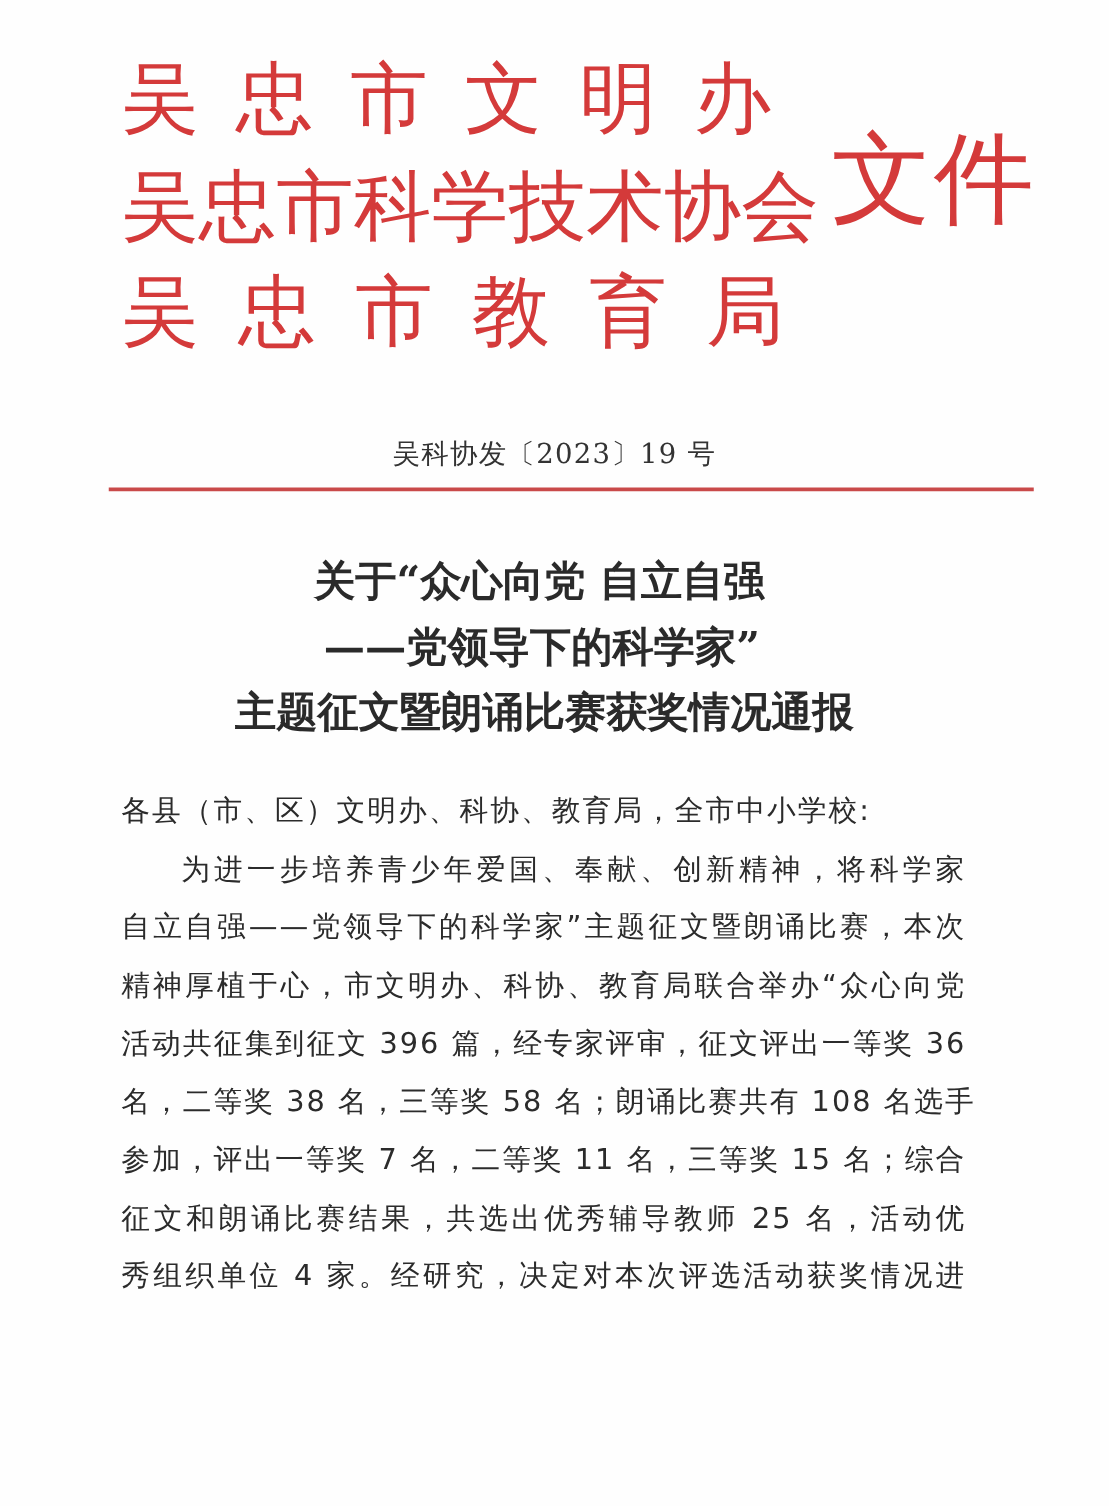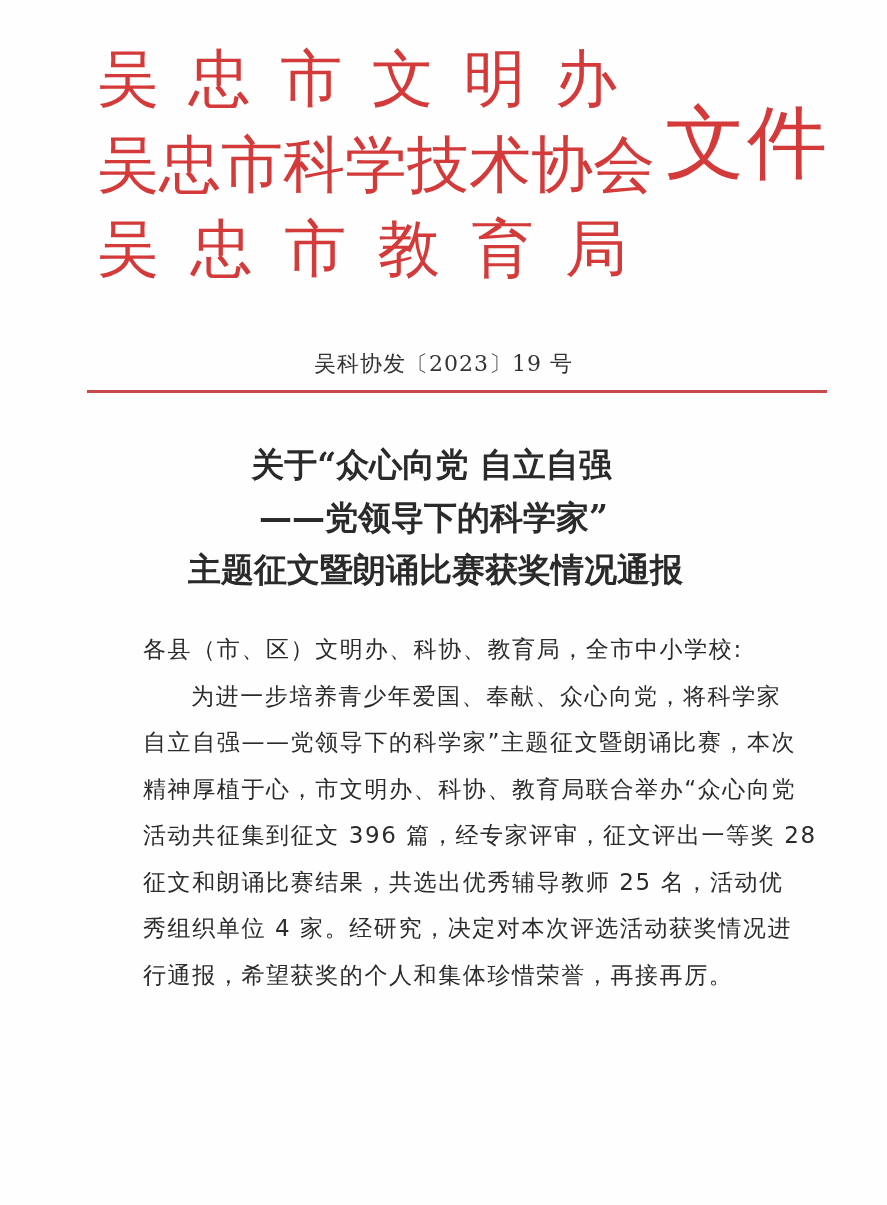--- a/index.html
+++ b/index.html
@@ -91,21 +91,20 @@
       font-size: 23px;
       line-height: 46.5px;
       letter-spacing: 1.6px;
     }
     .body-line {
       display: block;
       white-space: nowrap;
       text-align: justify;
       text-align-last: justify;
       height: 46.5px;
-      margin-left: 46px;
     }
     .body-line.last { text-align-last: left; }
     .body-line.indent { padding-left: 48px; }
     .body-line.salutation { text-align-last: left; }
   </style>
 </head>
 <body>
 
 <div class="page">
 
@@ -144,22 +143,23 @@
   <div class="doc-number">吴科协发〔2023〕19 号</div>
 
   <div class="red-rule"></div>
 
   <div class="title title-1">关于“众心向党 自立自强</div>
   <div class="title title-2">——党领导下的科学家”</div>
   <div class="title title-3">主题征文暨朗诵比赛获奖情况通报</div>
 
   <div class="body-text">
     <span class="body-line salutation">各县（市、区）文明办、科协、教育局，全市中小学校:</span>
-    <span class="body-line indent">为进一步培养青少年爱国、奉献、众心向党，将科学家</span>
+    <span class="body-line indent">为进一步培养青少年爱国、奉献、创新精神，将科学家</span>
     <span class="body-line">自立自强——党领导下的科学家”主题征文暨朗诵比赛，本次</span>
     <span class="body-line">精神厚植于心，市文明办、科协、教育局联合举办“众心向党</span>
-    <span class="body-line">活动共征集到征文 396 篇，经专家评审，征文评出一等奖 28</span>
+    <span class="body-line">活动共征集到征文 396 篇，经专家评审，征文评出一等奖 36</span>
+    <span class="body-line">名，二等奖 38 名，三等奖 58 名；朗诵比赛共有 108 名选手</span>
+    <span class="body-line">参加，评出一等奖 7 名，二等奖 11 名，三等奖 15 名；综合</span>
     <span class="body-line">征文和朗诵比赛结果，共选出优秀辅导教师 25 名，活动优</span>
     <span class="body-line">秀组织单位 4 家。经研究，决定对本次评选活动获奖情况进</span>
-    <span class="body-line last">行通报，希望获奖的个人和集体珍惜荣誉，再接再厉。</span>
   </div>
 
 </div>
 
 </body></html>

